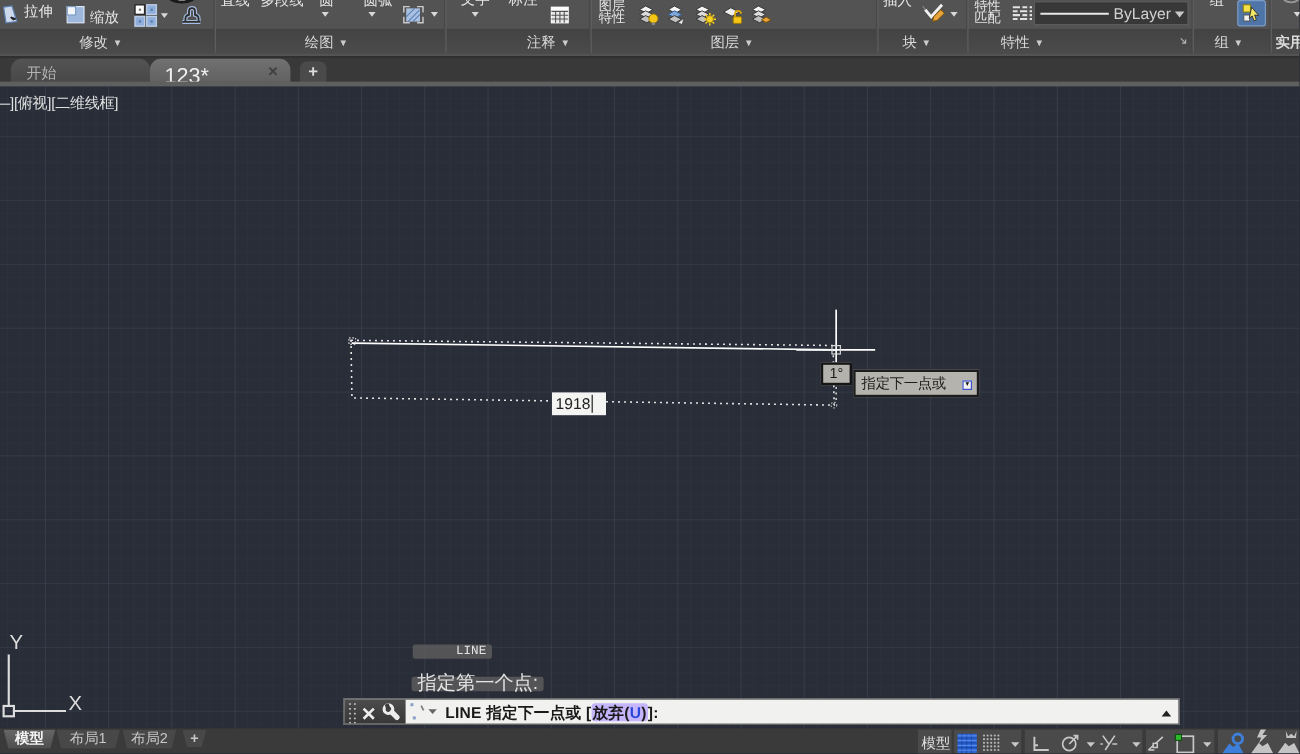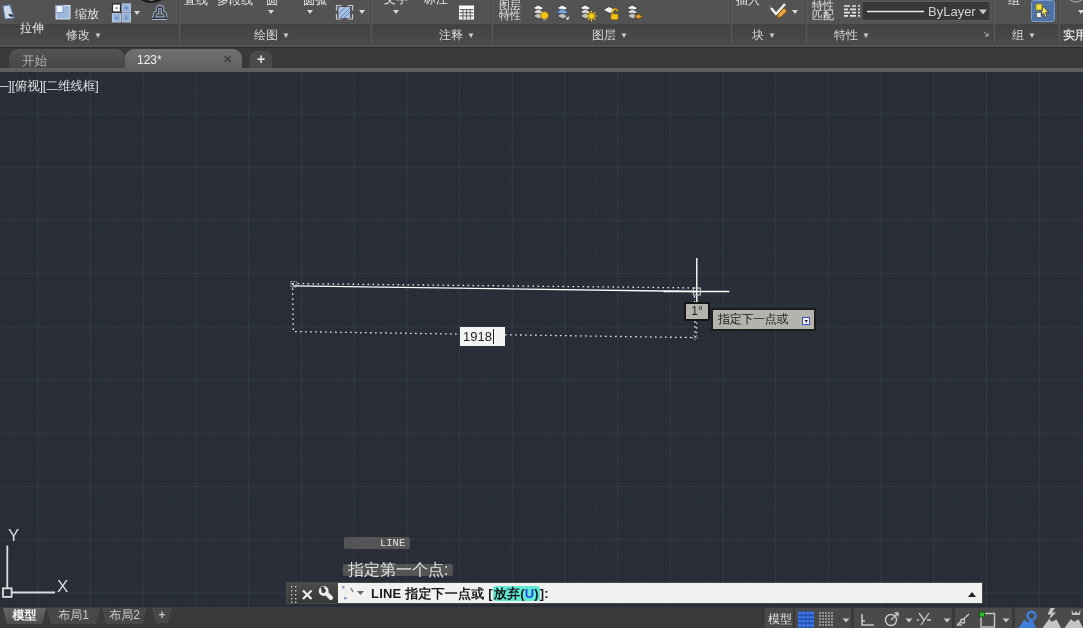--- a/index.html
+++ b/index.html
@@ -26,21 +26,21 @@
   border-right:3px solid transparent; border-top:4px solid #d8d8d8; }
 
 
 #tabbar { position:absolute; left:0; top:47px; width:1083px; height:36px;
   background:#393939; border-top:1px solid #2c2c2c;}
 #tabstrip { position:absolute; left:0; top:68px; width:1083px; height:4px; background:#5f5f5f; z-index:3; }
 .ftab { position:absolute; top:1px; height:20px; border-radius:9px 9px 0 0; }
 #tab-start { left:9px; width:116px; background:linear-gradient(#535353,#484848); }
 #tab-start span { position:absolute; left:13px; top:4px; color:#b2b2b2; font-size:12.5px;}
 #tab-123 { left:125px; width:117px; background:linear-gradient(#717171,#616161); }
-#tab-123 .t { position:absolute; left:12px; top:4px; color:#f1f1f1; font-size:12px; }
+#tab-123 .t { position:absolute; left:12px; top:4px; color:#f1f1f1; font-size:18px; }
 #tab-123 .x { position:absolute; left:98px; top:4px; color:#3f3f3f; font-size:11px; font-weight:bold;}
 #tab-plus { position:absolute; left:250px; top:3px; width:22px; height:18px; border-radius:6px 6px 0 0;
   background:#4a4a4a; color:#dcdcdc; font-size:14px; text-align:center; line-height:17px; font-weight:bold;}
 
 
 #canvas { position:absolute; left:0; top:70px; width:1083px; height:538px; }
 #vplabel { position:absolute; left:-4px; top:8px; color:#e0e0e0; font-size:12.5px; letter-spacing:-0.2px; }
 
 
 .cbadge { position:absolute; background:rgba(92,92,92,0.85); color:#e3e3e3;
@@ -86,21 +86,21 @@
 
     <div class="plabel" style="left:66px">修改<span class="dn">▼</span></div>
     <div class="plabel" style="left:254px">绘图<span class="dn">▼</span></div>
     <div class="plabel" style="left:439px">注释<span class="dn">▼</span></div>
     <div class="plabel" style="left:592px">图层<span class="dn">▼</span></div>
     <div class="plabel" style="left:752px">块<span class="dn">▼</span></div>
     <div class="plabel" style="left:834px">特性<span class="dn">▼</span></div>
     <div class="plabel" style="left:1012px">组<span class="dn">▼</span></div>
     <div class="plabel" style="left:1063px;font-weight:bold">实用</div>
 
-    <div class="rtext" style="left:20px; top:20px;">拉伸</div>
+    <div class="rtext" style="left:20px; top:1px;">拉伸</div>
     <div class="rtext" style="left:75px; top:6px;">缩放</div>
     <div class="rtext" style="left:184px; top:-8px;">直线</div>
     <div class="rtext" style="left:217px; top:-8px;">多段线</div>
     <div class="rtext" style="left:266px; top:-8px;">圆</div>
     <div class="rtext" style="left:303px; top:-8px;">圆弧</div>
     <div class="rtext" style="left:384px; top:-9px;">文字</div>
     <div class="rtext" style="left:424px; top:-9px;">标注</div>
     <div class="rtext2" style="left:499px; top:0px;">图层<br>特性</div>
     <div class="rtext" style="left:736px; top:-8px;">插入</div>
     <div class="rtext2" style="left:812px; top:0px;">特性<br>匹配</div>
@@ -329,21 +329,21 @@
         </g>
         <circle cx="36.7" cy="8" r="3.6" fill="none" stroke="#ececec" stroke-width="2.6"></circle>
         <path d="M36.7,8 l-1.5,-4.3" stroke="#3b3b3b" stroke-width="3.4"></path>
       </g>
 
       <rect x="55" y="3" width="2.5" height="2.5" fill="#8aa0c8"></rect>
       <rect x="57" y="14" width="2.5" height="2.5" fill="#8aa0c8"></rect>
       <path d="M64,5 l2,4" stroke="#7a7a7a" stroke-width="1.4"></path>
       <path d="M70,8 h7 l-3.5,4 z" fill="#666"></path>
     </svg>
-    <div id="cmdtext">LINE 指定下一点或 [<span style="background:#5eead4;border-radius:3px;padding:0 1px;">放弃(<span style="color:#2947d8">U</span>)</span>]:</div>
+    <div id="cmdtext">LINE 指定下一点或 [<span style="background:#c4b5fd;border-radius:3px;padding:0 1px;">放弃(<span style="color:#2947d8">U</span>)</span>]:</div>
     <div id="cmdup"></div>
   </div>
 
   <div id="statusbar">
     <div class="ltab" id="lt-model">模型</div>
     <div class="ltab" id="lt-l1">布局1</div>
     <div class="ltab" id="lt-l2">布局2</div>
     <div class="ltab" id="lt-plus">+</div>
     <div class="sgrp" style="left:765px;width:27.5px;"></div>
     <div class="sgrp" style="left:794.5px;width:56px;"></div>

